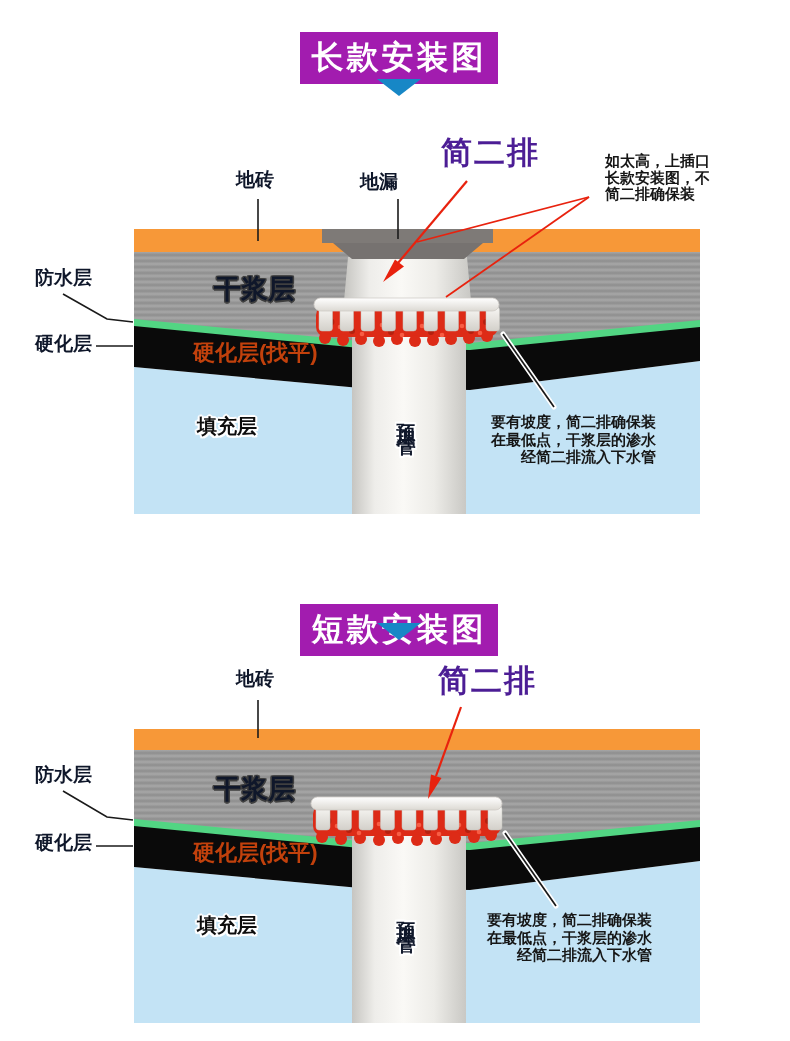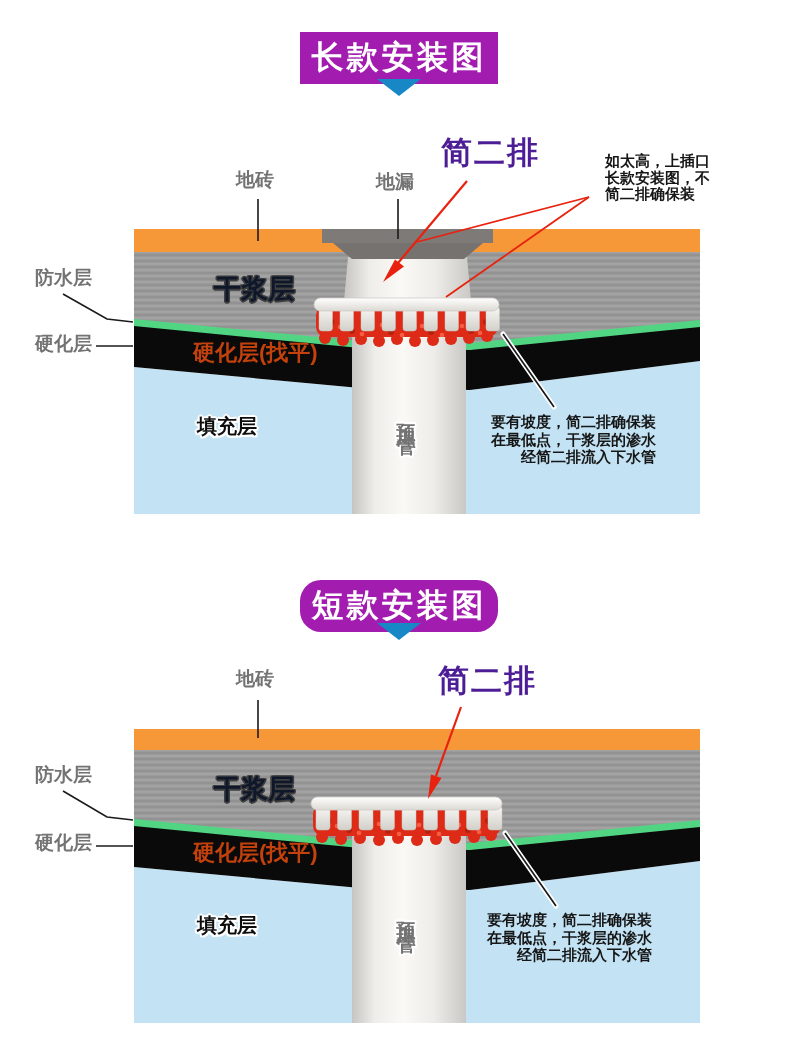--- a/index.html
+++ b/index.html
@@ -5,21 +5,21 @@
   html,body{margin:0;padding:0;background:#fff;}
   .stage{position:relative;width:790px;height:1041px;background:#ffffff;overflow:hidden;
          font-family:"Liberation Sans","DejaVu Sans",sans-serif;}
   svg{position:absolute;left:0;top:0;}
   .banner{position:absolute;left:300px;width:198px;height:52px;background:#a21caf;color:#fff;
           display:flex;align-items:center;justify-content:center;font-size:32px;font-weight:bold;
           letter-spacing:3px;white-space:nowrap;}
   .banner-tri{position:absolute;left:377px;width:0;height:0;
           border-left:22px solid transparent;border-right:22px solid transparent;
           border-top:17px solid #1787C6;}
-  .lbl{position:absolute;font-weight:bold;color:#737373;font-size:19px;white-space:nowrap;line-height:1.05;}
+  .lbl{position:absolute;font-weight:bold;color:#0f172a;font-size:19px;white-space:nowrap;line-height:1.05;}
   .mortar-lbl{font-size:27px;color:#0f172a;
       text-shadow:1.5px 0 0 #3f3f3f,-1.5px 0 0 #3f3f3f,0 1.5px 0 #3f3f3f,0 -1.5px 0 #3f3f3f,
                   1.2px 1.2px 0 #3f3f3f,-1.2px 1.2px 0 #3f3f3f,1.2px -1.2px 0 #3f3f3f,-1.2px -1.2px 0 #3f3f3f;}
   .hardlevel-lbl{font-size:22px;color:#c2410c;}
   .fill-lbl{font-size:20px;color:#0d0d0d;
       text-shadow:2px 0 0 #fff,-2px 0 0 #fff,0 2px 0 #fff,0 -2px 0 #fff,
                   1.5px 1.5px 0 #fff,-1.5px 1.5px 0 #fff,1.5px -1.5px 0 #fff,-1.5px -1.5px 0 #fff;}
   .pipe-lbl{font-size:19px;writing-mode:vertical-rl;text-orientation:upright;letter-spacing:7px;
       text-shadow:2px 0 0 #fff,-2px 0 0 #fff,0 2px 0 #fff,0 -2px 0 #fff,
                   1.5px 1.5px 0 #fff,-1.5px 1.5px 0 #fff,1.5px -1.5px 0 #fff,-1.5px -1.5px 0 #fff;}
@@ -199,25 +199,25 @@
       <path d="M505,833 L556,906" stroke="#1a1a1a" stroke-width="1.7" fill="none"></path>
 
       <path d="M461,707 L436,776" stroke="#E8220E" stroke-width="2.2" fill="none"></path>
       <polygon points="428,799 441.5,778 431,774.5" fill="#E8220E"></polygon>
     </g>
   </svg>
 
   <div class="banner" style="top:32px;">长款安装图</div>
   <div class="banner-tri" style="top:79px;"></div>
 
-  <div class="banner" style="top:580px;border-radius:21px;">短款安装图</div>
+  <div class="banner" style="top:604px;">短款安装图</div>
   <div class="banner-tri" style="top:623px;"></div>
 
   <div class="lbl" style="left:236px;top:170px;">地砖</div>
-  <div class="lbl" style="left:376px;top:172px;">地漏</div>
+  <div class="lbl" style="left:360px;top:172px;">地漏</div>
   <div class="lbl" style="left:35px;top:268px;">防水层</div>
   <div class="lbl" style="left:35px;top:334px;">硬化层</div>
   <div class="lbl mortar-lbl" style="left:214px;top:275px;">干浆层</div>
   <div class="lbl hardlevel-lbl" style="left:193px;top:341px;">硬化层(找平)</div>
   <div class="lbl fill-lbl" style="left:197px;top:416px;">填充层</div>
   <div class="lbl pipe-lbl" style="left:396px;top:408px;">预埋管</div>
   <div class="lbl product-lbl" style="left:441px;top:137px;">简二排</div>
 
   <div class="note note-h" style="left:592px;top:153px;margin-left:13px;">
     <span>如太高，上插口</span>

